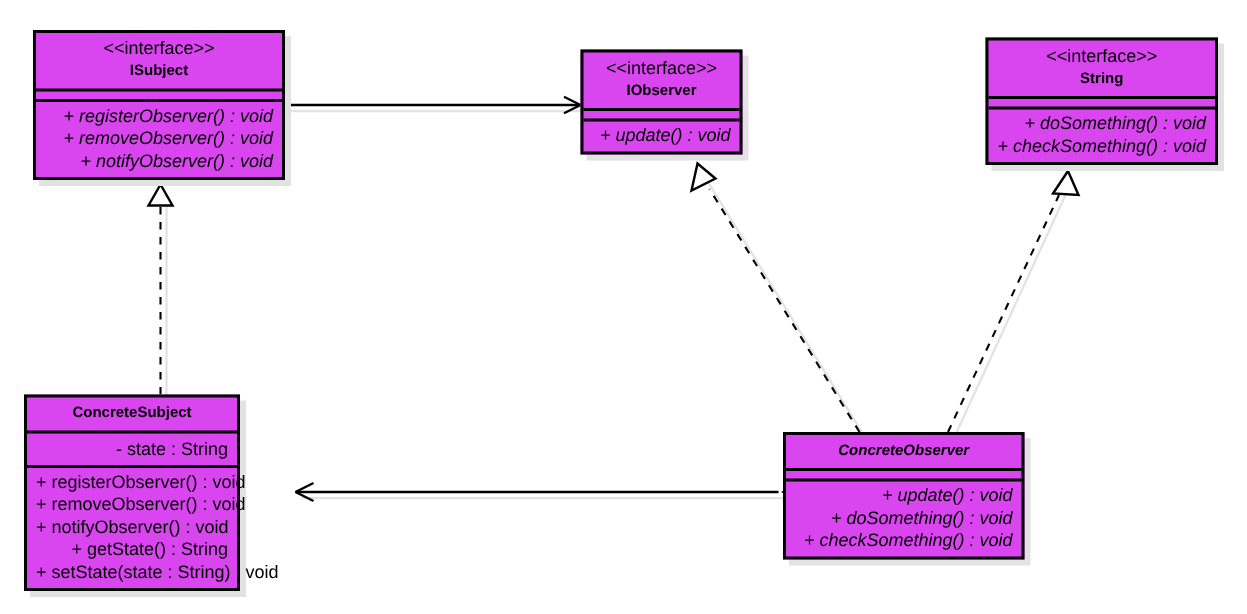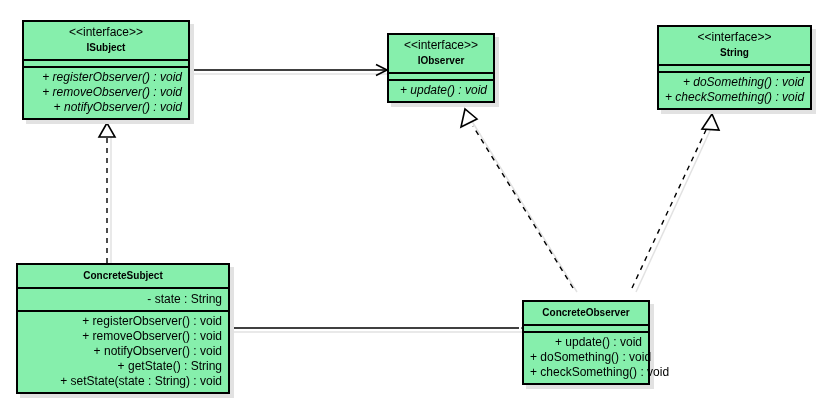--- a/index.html
+++ b/index.html
@@ -27,21 +27,21 @@
     top: 0;
     width: 831px;
     height: 409px;
     pointer-events: none;
   }
 
   
   .uml-class {
     position: absolute;
     box-sizing: border-box;
-    background: #86efac;
+    background: #d946ef;
     border: 2px solid #000000;
     box-shadow: 4px 4px 0 0 #e2e2e2;
     z-index: 5;
   }
   .cls-header {
     box-sizing: border-box;
     padding: 3px 6px 4px 6px;
     text-align: center;
     border-bottom: 2px solid #000000;
   }
@@ -83,22 +83,22 @@
     text-align: right;
   }
   .member.abstract {
     font-style: italic;
   }
 
   
   #isubject          { left: 22px;  top: 20px;  width: 168px; }
   #iobserver         { left: 387px; top: 33px;  width: 108px; }
   #iaction           { left: 657px; top: 25px;  width: 155px; }
-  #concretesubject   { left: 16px;  top: 263px; width: 214px; }
-  #concreteobserver  { left: 522px; top: 300px; width: 128px; }
+  #concretesubject   { left: 16px;  top: 263px; width: 144px; }
+  #concreteobserver  { left: 522px; top: 288px; width: 161px; font-style: italic; }
 </style>
 </head>
 <body>
 
 <div id="canvas">
 
   <svg id="edges" viewBox="0 0 831 409" width="831" height="409">
 
     
     <g stroke="#e2e2e2" stroke-width="1.5" fill="none">

